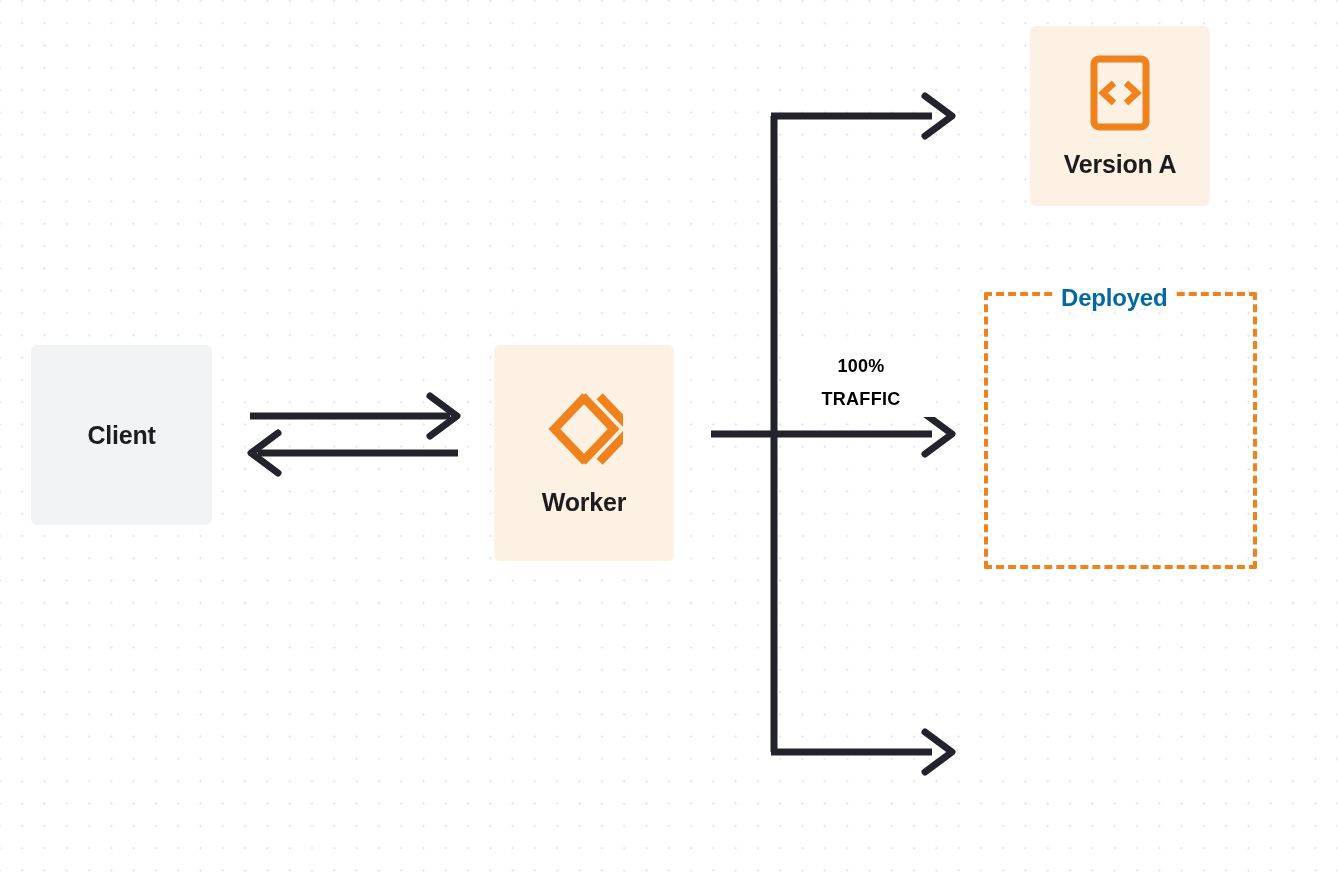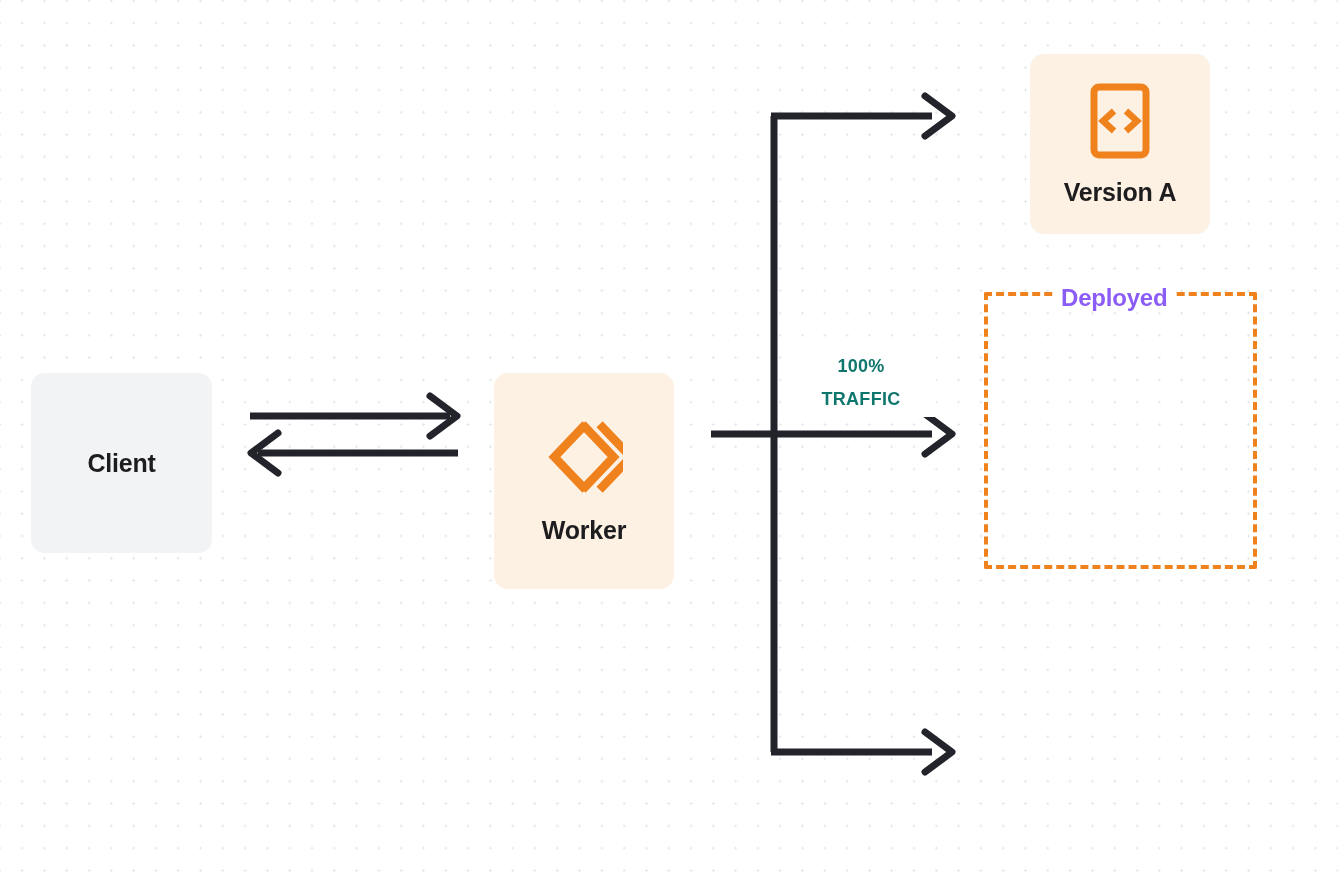--- a/index.html
+++ b/index.html
@@ -22,26 +22,25 @@
   #canvas {
     position: absolute;
     inset: 0;
     width: 1338px;
     height: 878px;
   }
 
   
   .node {
     position: absolute;
-    border-radius: 14px;
+    border-radius: 6px;
     display: flex;
     flex-direction: column;
     align-items: center;
     justify-content: center;
-    margin-top: 28px;
   }
 
   .node-label {
     font-weight: bold;
     color: #1d1d1f;
     letter-spacing: -0.2px;
     white-space: nowrap;
   }
 
   
@@ -94,33 +93,33 @@
   }
 
   #deployed-label {
     position: absolute;
     left: 1053px;
     top: 284px;
     background: #ffffff;
     padding: 0 8px;
     font-size: 24px;
     font-weight: bold;
-    color: #8b5cf6;
+    color: #0369a1;
     letter-spacing: -0.2px;
     white-space: nowrap;
   }
 
   
   #traffic-label {
     position: absolute;
     left: 786px;
     top: 350px;
     width: 150px;
     text-align: center;
-    color: #0f766e;
+    color: #000000;
     font-size: 18px;
     font-weight: bold;
     letter-spacing: 0.3px;
     line-height: 1.85;
     z-index: 4;
   }
   #traffic-label span { display: block; }
   #traffic-label .pct { background: #ffffff; }
   #traffic-label .word { background: #ffffff; }
 

